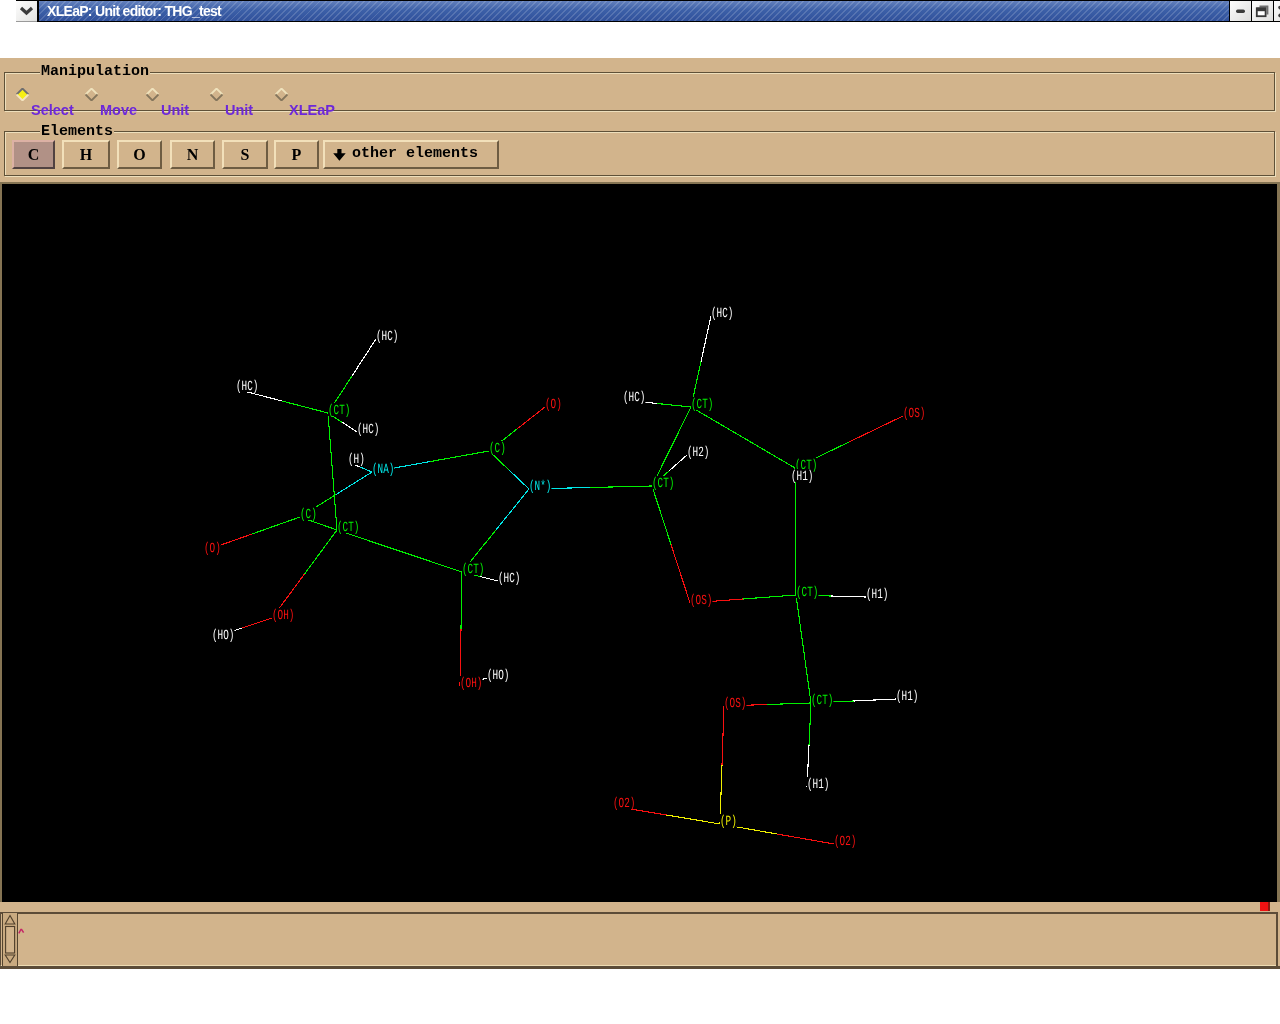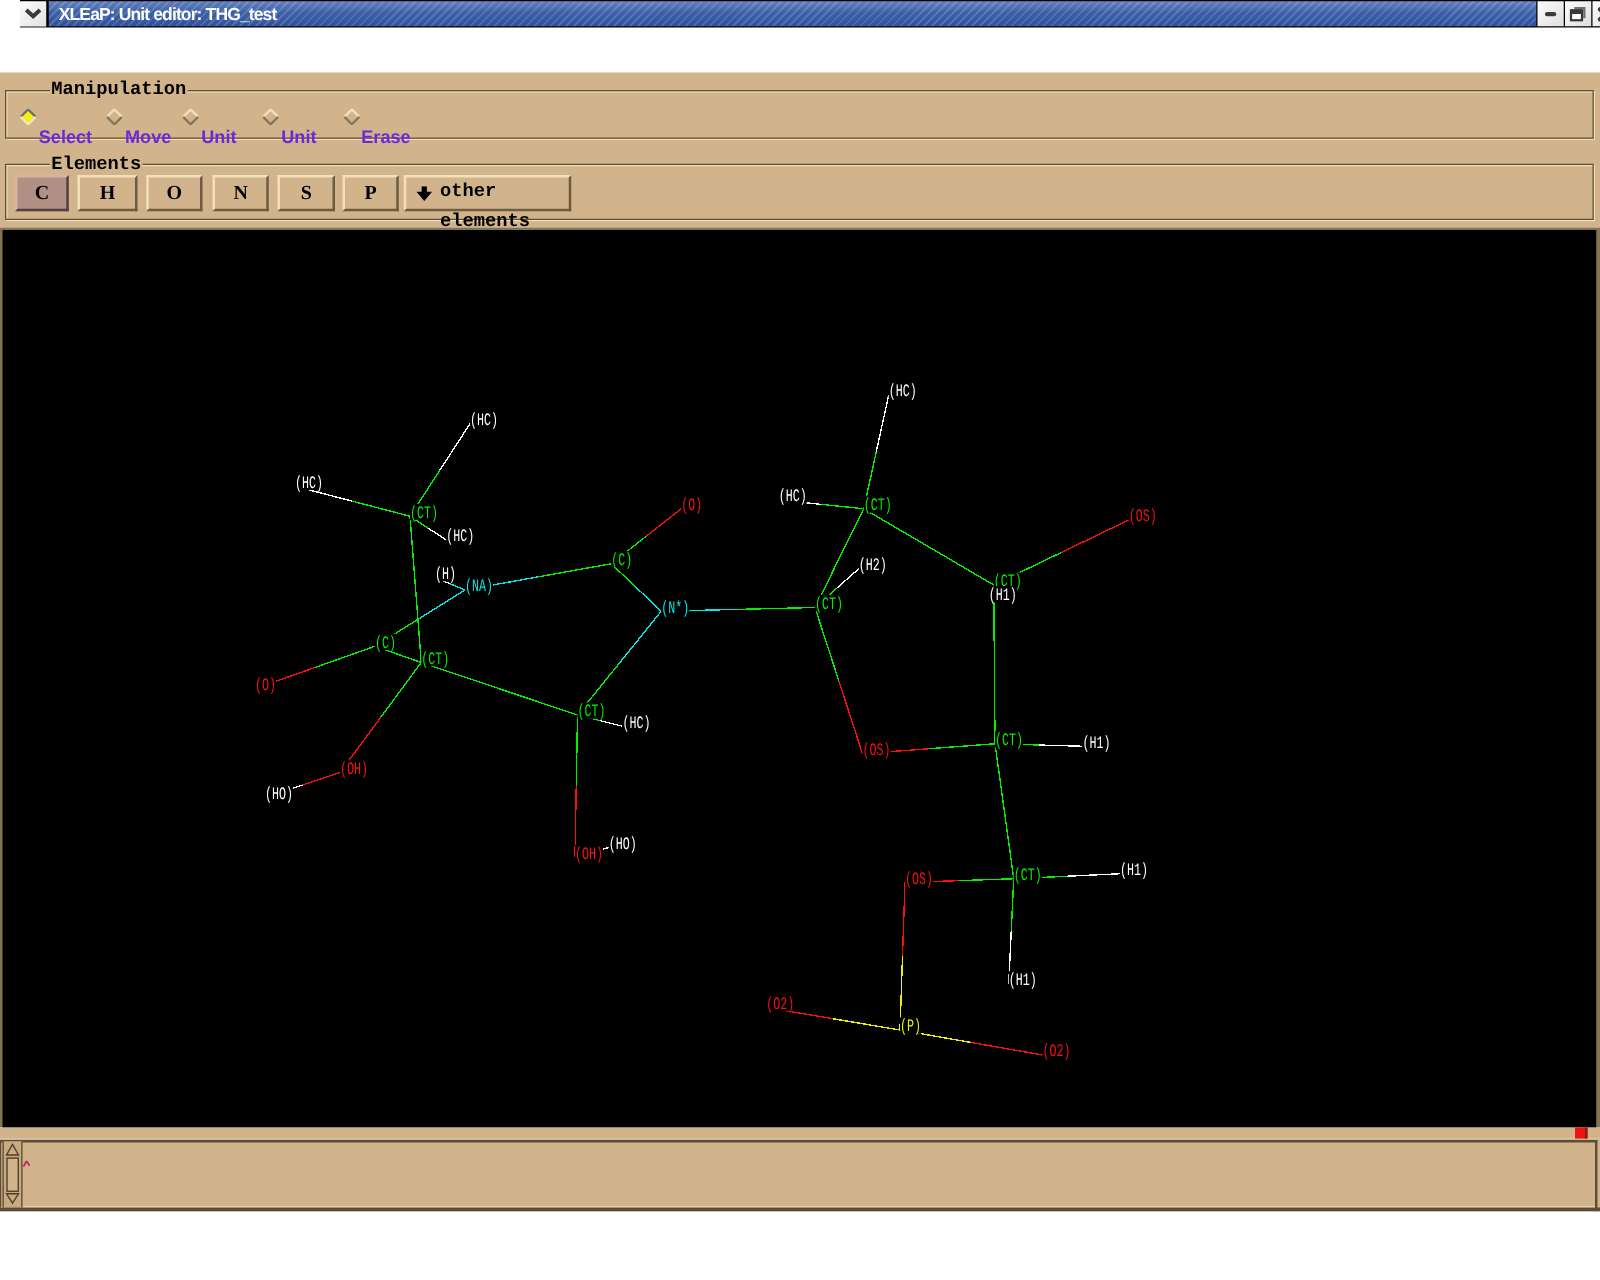--- a/index.html
+++ b/index.html
@@ -36,21 +36,21 @@
 .ebtn{position:absolute;top:82px;height:29px;background:#d2b48c;box-sizing:border-box;
   border-top:2px solid #f2e0ba;border-left:2px solid #f2e0ba;border-bottom:2px solid #6e5c42;border-right:2px solid #6e5c42;
   font-family:"Liberation Serif",serif;font-weight:bold;font-size:16px;text-align:center;line-height:25px;color:#000;}
 #ebC{left:12px;width:43px;background:#b19186;
   border-top:2px solid #dcb1a4;border-left:2px solid #dcb1a4;border-bottom:2px solid #514241;border-right:2px solid #514241;}
 #ebH{left:62px;width:48px;}
 #ebO{left:117px;width:45px;}
 #ebN{left:170px;width:45px;}
 #ebS{left:222px;width:46px;}
 #ebP{left:274px;width:45px;}
-#ebOther{left:323px;width:134px;text-align:left;
+#ebOther{left:323px;width:176px;text-align:left;
   font-family:"Liberation Mono",monospace;font-size:15px;line-height:24px;padding-left:27px;}
 
 #canvaswrap{position:absolute;left:0;top:182px;width:1280px;height:720px;background:#857453;}
 #canvas{position:absolute;left:2px;top:2px;width:1275px;height:718px;background:#000;}
 
 #bstrip{position:absolute;left:0;top:902px;width:1280px;height:9px;background:#d2b48c;}
 #redsq{position:absolute;left:1260px;top:0px;width:10px;height:9px;background:#ee1212;
   border-right:2px solid #8d1b10;box-sizing:border-box;}
 #bpanel{position:absolute;left:0;top:911px;width:1280px;height:58px;background:#d2b48c;}
 #binner{position:absolute;left:0px;top:1px;width:1278px;height:55px;background:#d2b48c;
@@ -123,21 +123,21 @@
           <path d="M12.5,6.5 L6.5,12.5 L0.5,6.5" fill="none" stroke="#84755c" stroke-width="1.8"></path>
         </svg>
     </span>
     <span class="rlabel" style="left:225px;">Unit</span>
     <span class="radio" style="left:275px;">
       <svg width="13" height="13" viewBox="0 0 13 13">
           <path d="M0.5,6.5 L6.5,0.5 L12.5,6.5" fill="none" stroke="#efe2bc" stroke-width="1.8"></path>
           <path d="M12.5,6.5 L6.5,12.5 L0.5,6.5" fill="none" stroke="#84755c" stroke-width="1.8"></path>
         </svg>
     </span>
-    <span class="rlabel" style="left:289px;">Erase</span>
+    <span class="rlabel" style="left:289px;">XLEaP</span>
     <div class="fs" id="fs2"></div>
     <div class="fslabel" style="left:14px;top:66px;">Elements</div>
     <div class="ebtn" id="ebC">C</div>
     <div class="ebtn" id="ebH">H</div>
     <div class="ebtn" id="ebO">O</div>
     <div class="ebtn" id="ebN">N</div>
     <div class="ebtn" id="ebS">S</div>
     <div class="ebtn" id="ebP">P</div>
     <div class="ebtn" id="ebOther"><svg style="position:absolute;left:8px;top:7px;" width="13" height="12" viewBox="0 0 13 12">
           <path d="M4.3,0 h4.2 v4.3 h4.2 L6.4,11.7 L0.2,4.3 h4.1 z" fill="#000"></path>

